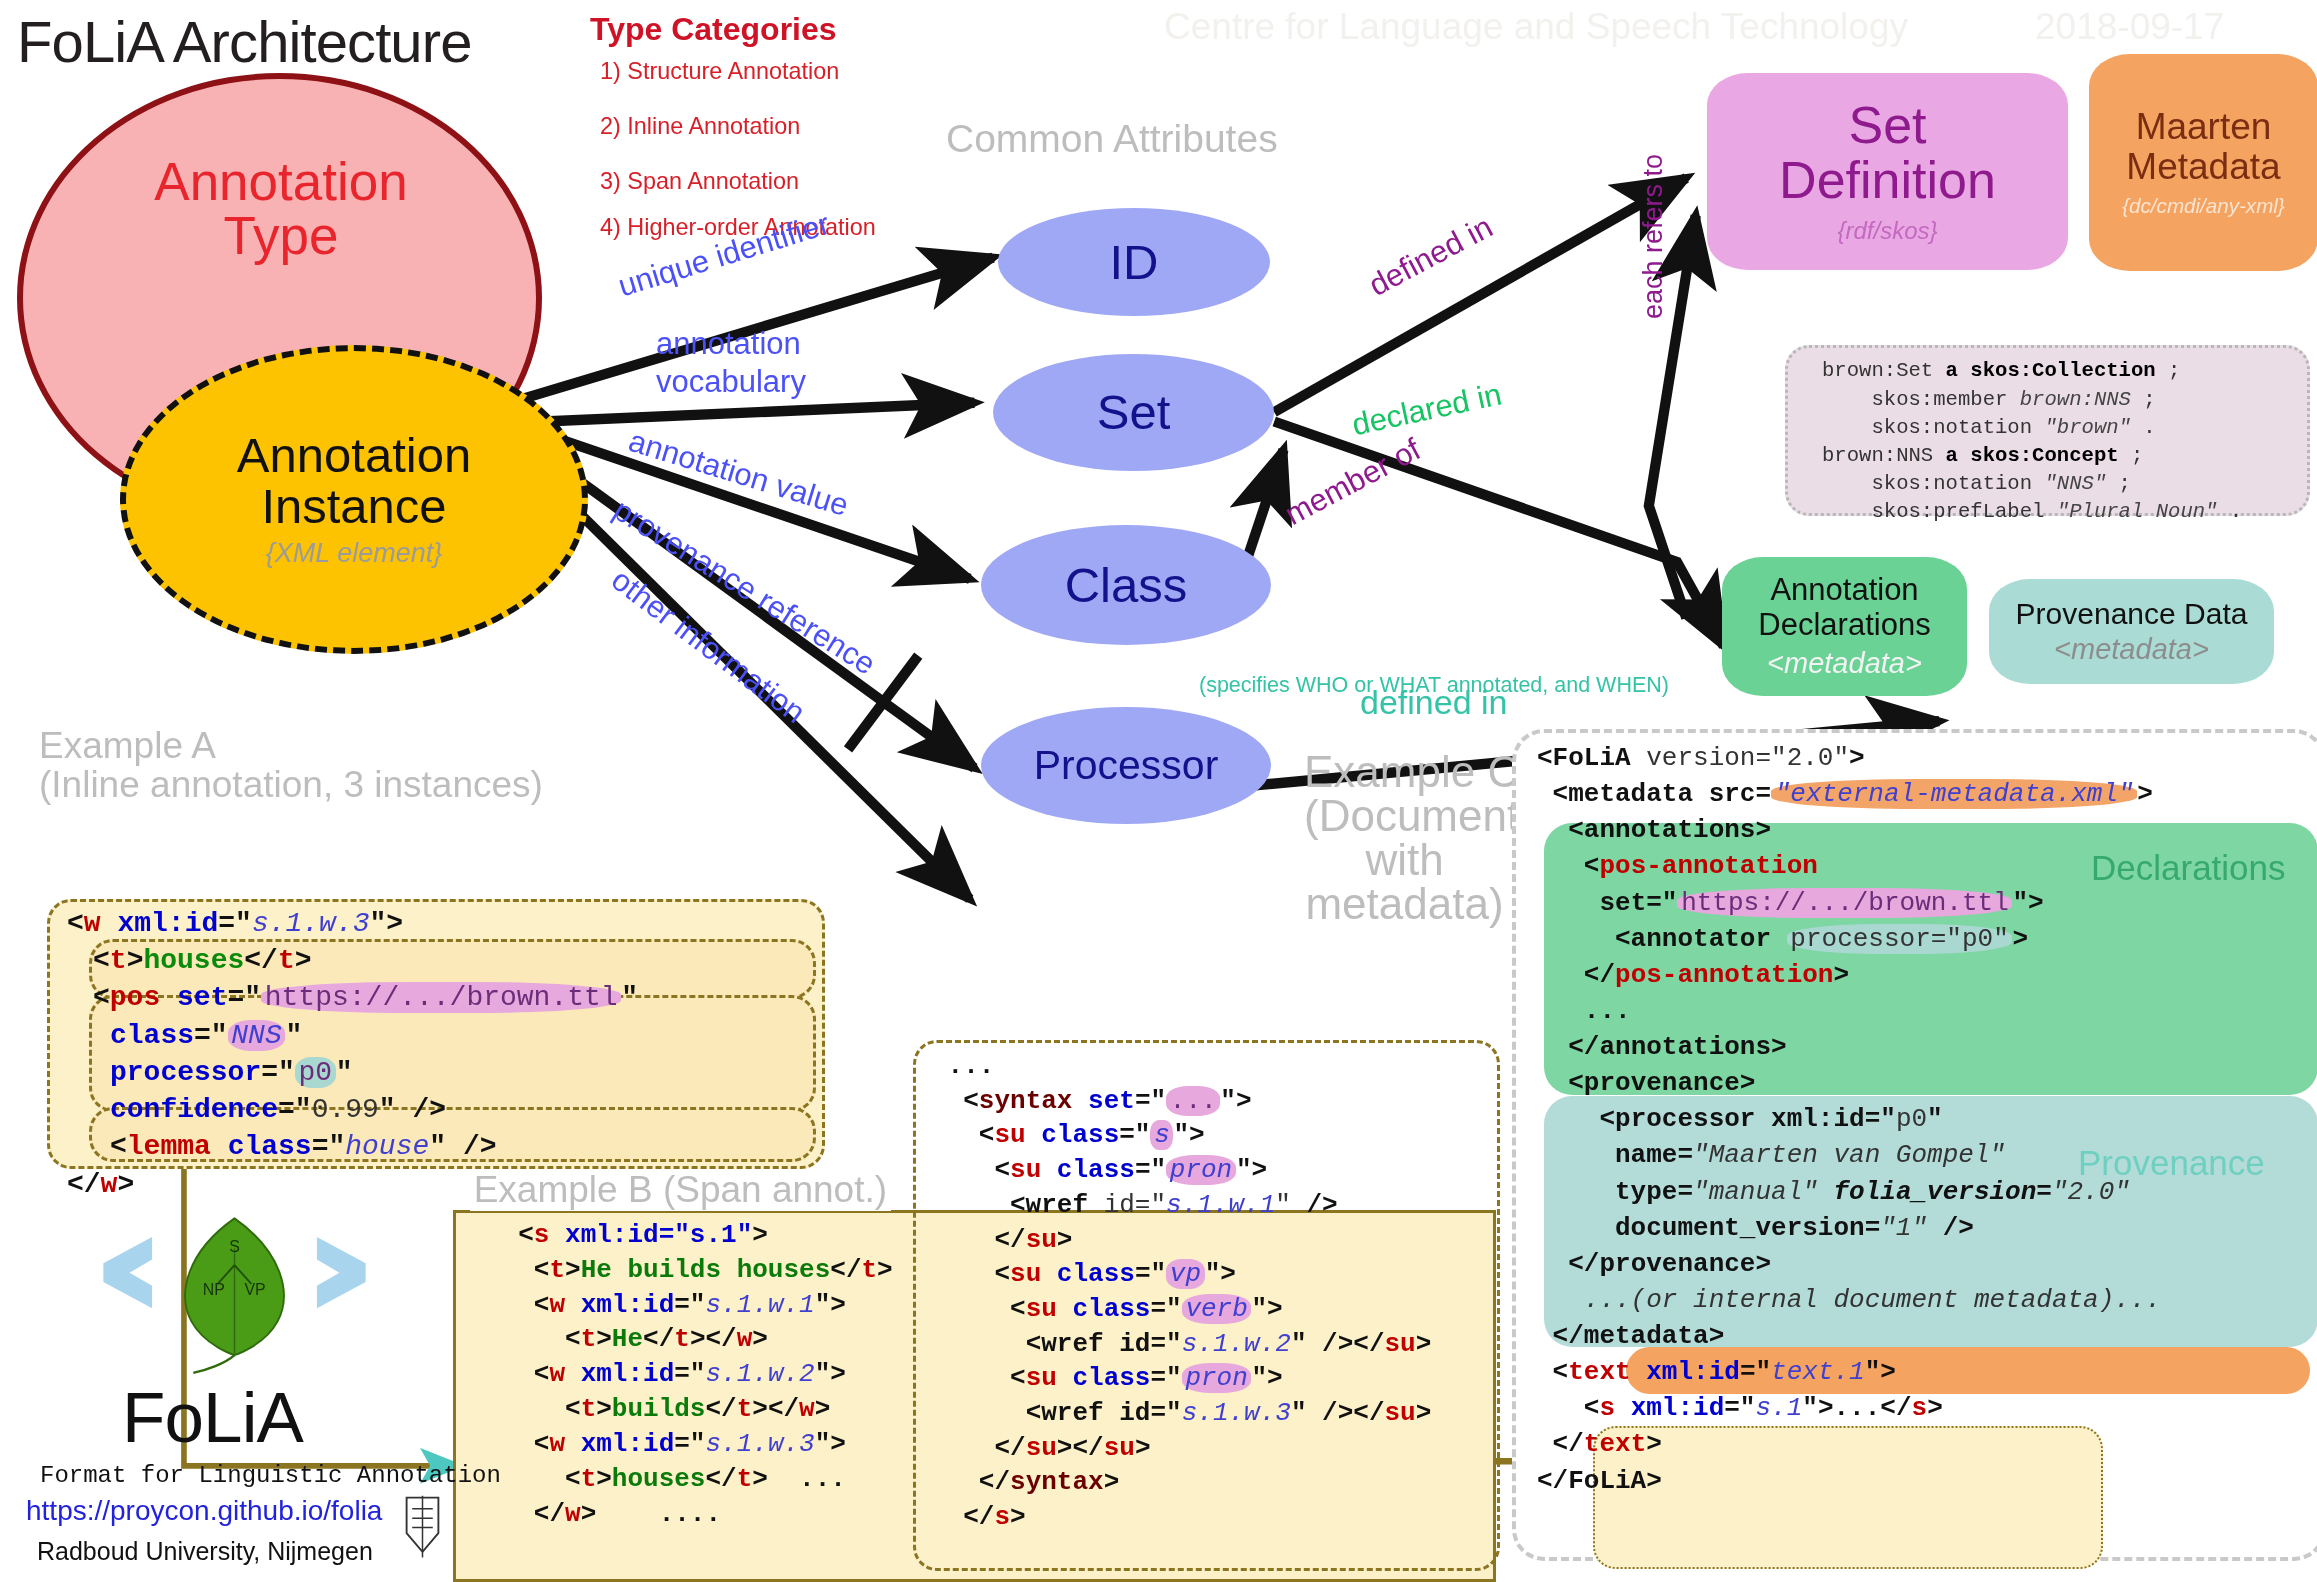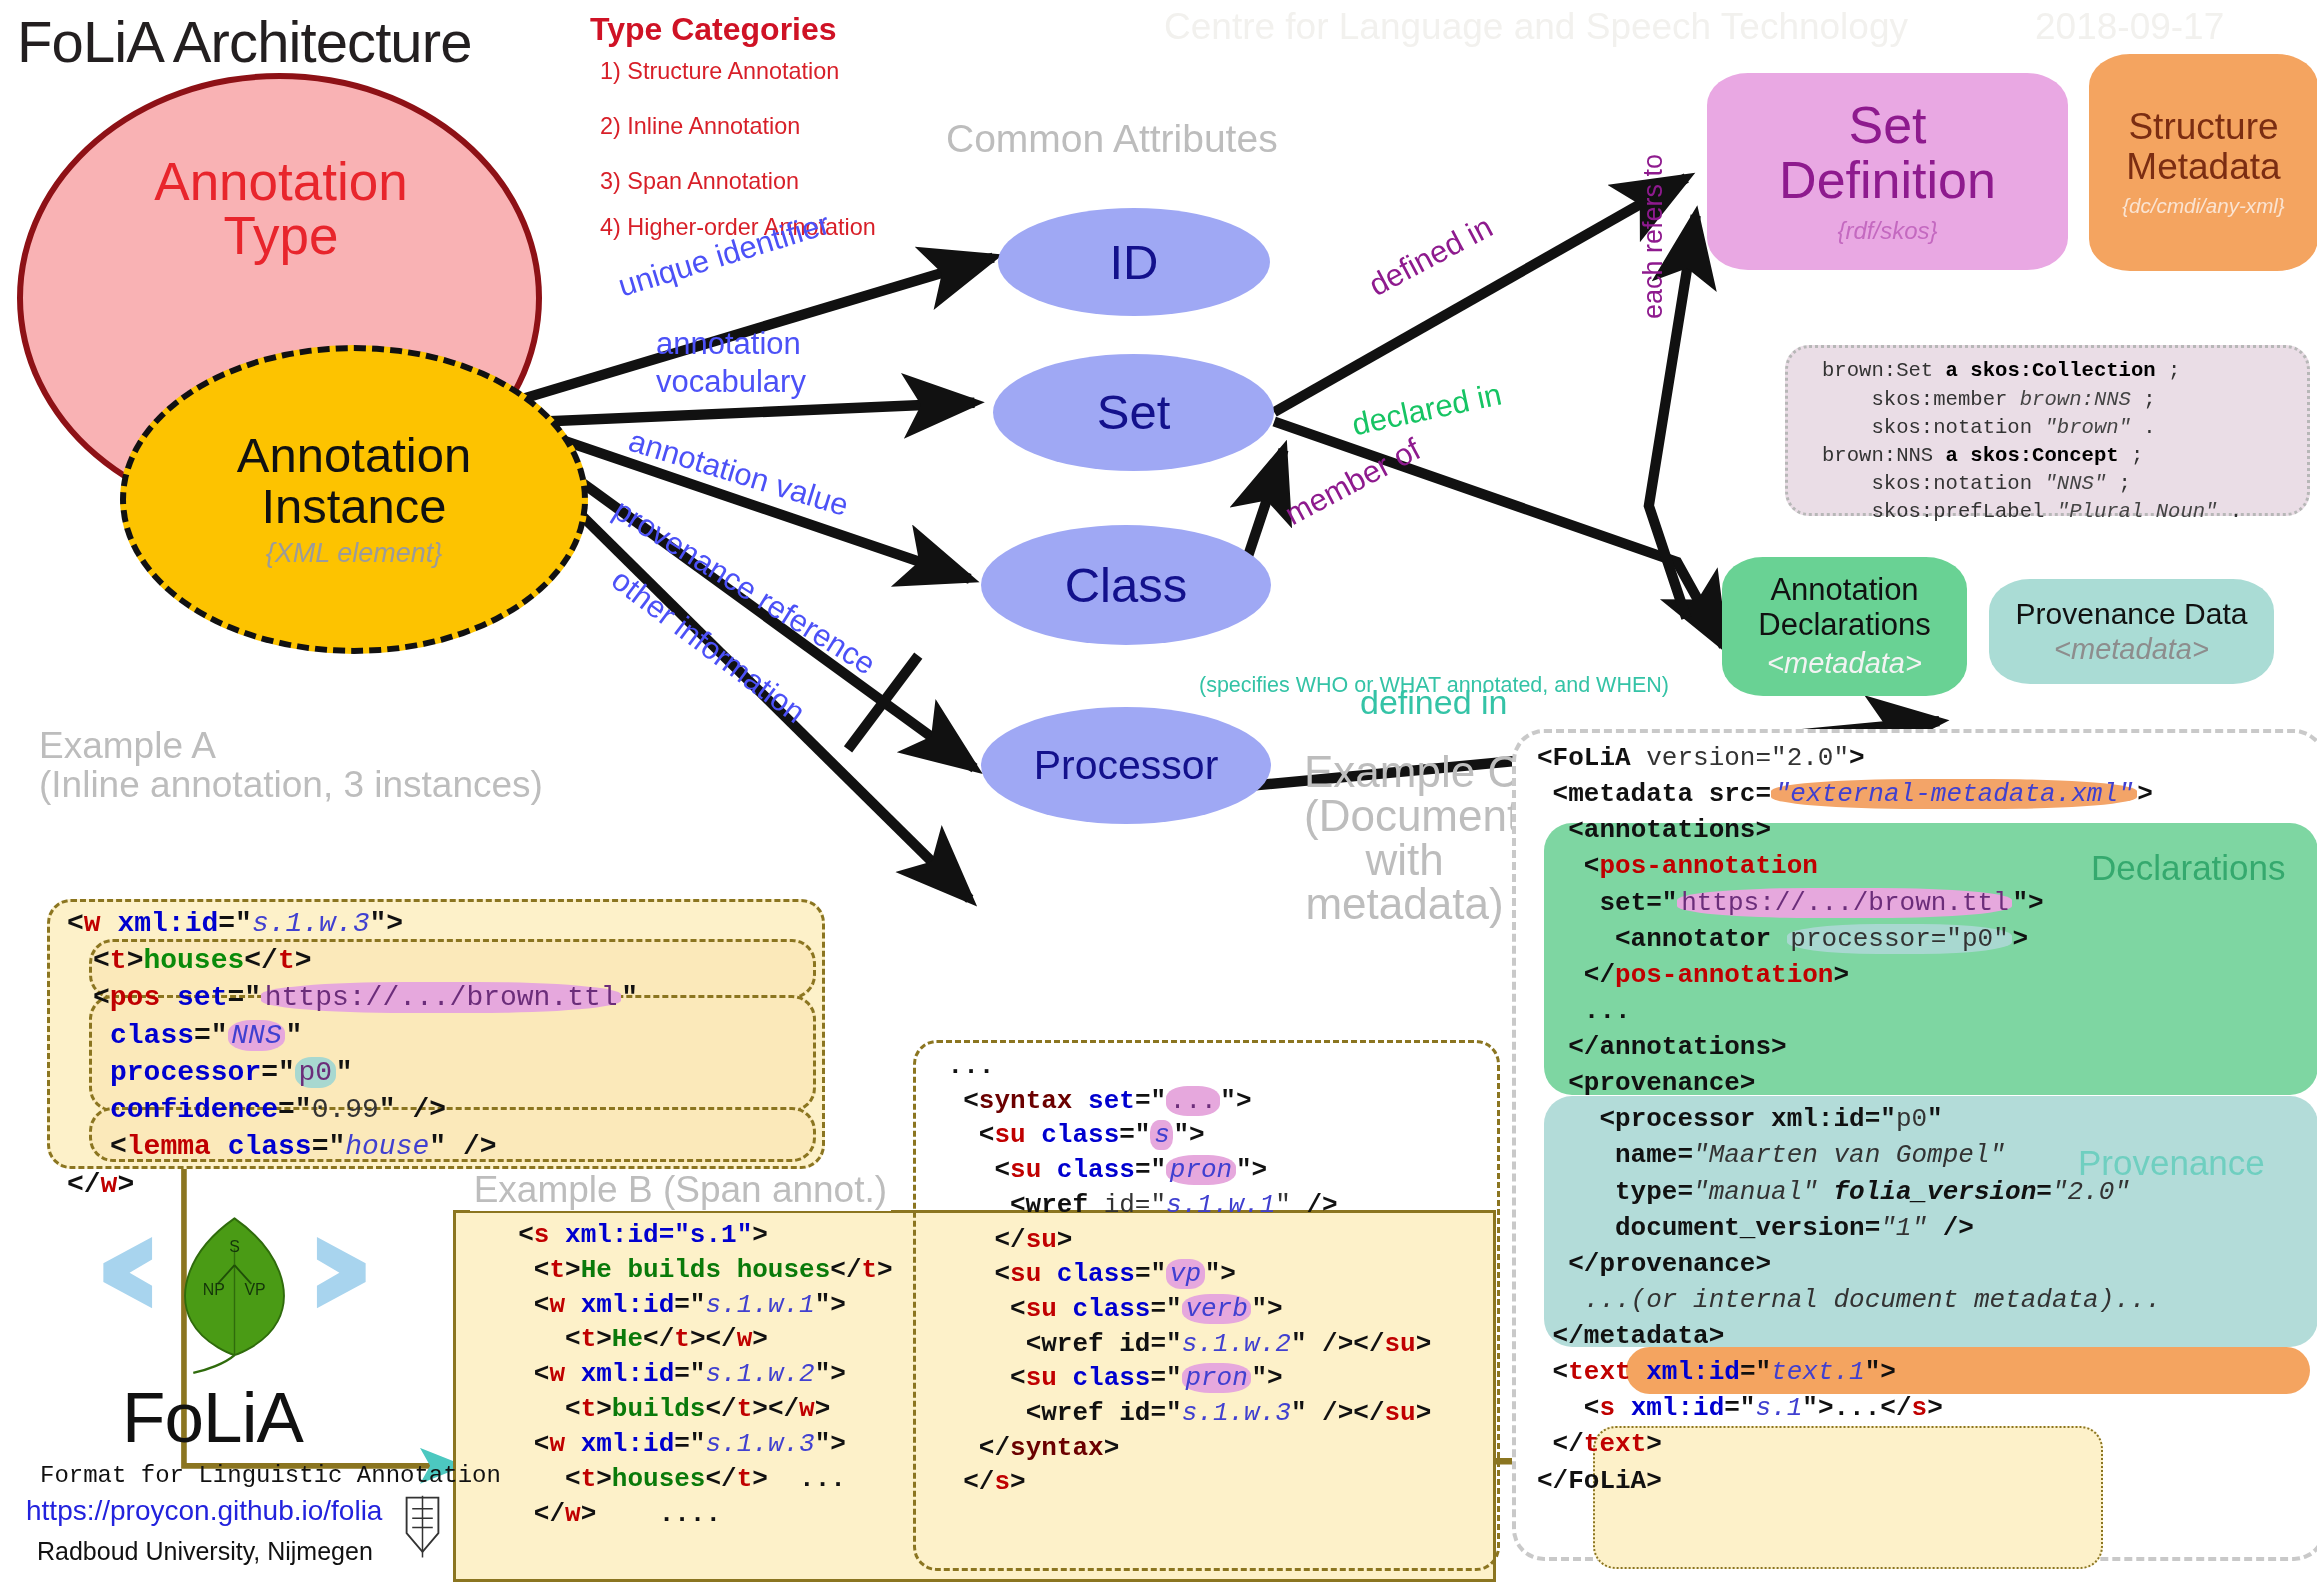--- a/index.html
+++ b/index.html
@@ -214,21 +214,21 @@
   <div class="albl teal-small" style="left:1199px;top:661px;">(specifies WHO or WHAT annotated, and WHEN)</div>
   <div class="albl teal-lbl" style="left:1360px;top:683px;font-size:34px;">defined in</div>
 
   <div class="abs cyl setdef" style="left:1707px;top:73px;width:361px;height:197px;">
     <div class="big">Set</div>
     <div class="big">Definition</div>
     <div class="sub">{rdf/skos}</div>
   </div>
 
   <div class="abs cyl docmeta" style="left:2089px;top:54px;width:229px;height:217px;">
-    <div class="big">Structure</div>
+    <div class="big">Maarten</div>
     <div class="big">Metadata</div>
     <div class="sub">{dc/cmdi/any-xml}</div>
   </div>
 
   <div class="abs setdefcode" style="left:1785px;top:345px;width:525px;height:171px;padding:9.4px 0 0 34px;box-sizing:border-box;">
     <div class="code sdc" style="font-size:20.6px;line-height:1.37;">brown:Set <b>a skos:Collection</b> ;</div>
     <div class="code sdc" style="font-size:20.6px;line-height:1.37;">    skos:member <i>brown:NNS</i> ;</div>
     <div class="code sdc" style="font-size:20.6px;line-height:1.37;">    skos:notation <i>"brown"</i> .</div>
     <div class="code sdc" style="font-size:20.6px;line-height:1.37;">brown:NNS <b>a skos:Concept</b> ;</div>
     <div class="code sdc" style="font-size:20.6px;line-height:1.37;">    skos:notation <i>"NNS"</i> ;</div>
@@ -287,20 +287,21 @@
     <div class="code" style="font-size:26px;line-height:1.335;">  <span class="blk">&lt;</span><span class="tagdark">syntax</span> <span class="attrn">set</span><span class="blk">="</span><span class="hl-pink valp">...</span><span class="blk">"&gt;</span></div>
     <div class="code" style="font-size:26px;line-height:1.335;">   <span class="blk">&lt;</span><span class="tag">su</span> <span class="attrn">class</span><span class="blk">="</span><span class="hl-pink val">s</span><span class="blk">"&gt;</span></div>
     <div class="code" style="font-size:26px;line-height:1.335;">    <span class="blk">&lt;</span><span class="tag">su</span> <span class="attrn">class</span><span class="blk">="</span><span class="hl-pink val">pron</span><span class="blk">"&gt;</span></div>
     <div class="code" style="font-size:26px;line-height:1.335;">     <span class="blk">&lt;wref</span> <span class="plain">id="</span><span class="val">s.1.w.1</span><span class="plain">"</span> <span class="blk">/&gt;</span></div>
     <div class="code" style="font-size:26px;line-height:1.335;">    <span class="blk">&lt;/</span><span class="tag">su</span><span class="blk">&gt;</span></div>
     <div class="code" style="font-size:26px;line-height:1.335;">    <span class="blk">&lt;</span><span class="tag">su</span> <span class="attrn">class</span><span class="blk">="</span><span class="hl-pink val">vp</span><span class="blk">"&gt;</span></div>
     <div class="code" style="font-size:26px;line-height:1.335;">     <span class="blk">&lt;</span><span class="tag">su</span> <span class="attrn">class</span><span class="blk">="</span><span class="hl-pink val">verb</span><span class="blk">"&gt;</span></div>
     <div class="code" style="font-size:26px;line-height:1.335;">      <span class="blk">&lt;wref id</span><span class="blk">="</span><span class="val">s.1.w.2</span><span class="blk">" /&gt;&lt;/</span><span class="tag">su</span><span class="blk">&gt;</span></div>
     <div class="code" style="font-size:26px;line-height:1.335;">     <span class="blk">&lt;</span><span class="tag">su</span> <span class="attrn">class</span><span class="blk">="</span><span class="hl-pink val">pron</span><span class="blk">"&gt;</span></div>
     <div class="code" style="font-size:26px;line-height:1.335;">      <span class="blk">&lt;wref id</span><span class="blk">="</span><span class="val">s.1.w.3</span><span class="blk">" /&gt;&lt;/</span><span class="tag">su</span><span class="blk">&gt;</span></div>
+    <div class="code" style="font-size:26px;line-height:1.335;">    <span class="blk">&lt;/</span><span class="tag">su</span><span class="blk">&gt;&lt;/</span><span class="tag">su</span><span class="blk">&gt;</span></div>
     <div class="code" style="font-size:26px;line-height:1.335;">   <span class="blk">&lt;/</span><span class="tagdark">syntax</span><span class="blk">&gt;</span></div>
     <div class="code" style="font-size:26px;line-height:1.335;">  <span class="blk">&lt;/</span><span class="tag">s</span><span class="blk">&gt;</span></div>
   </div>
   <div class="abs cb-dash" style="left:913px;top:1040px;width:581px;height:525px;background:transparent;pointer-events:none;"></div>
 
   <div class="abs grey-head" style="left:1304px;top:750px;font-size:44px;line-height:1.0;text-align:center;width:201px;">
     <div>Example C</div>
     <div>(Document</div>
     <div>with</div>
     <div>metadata)</div>

